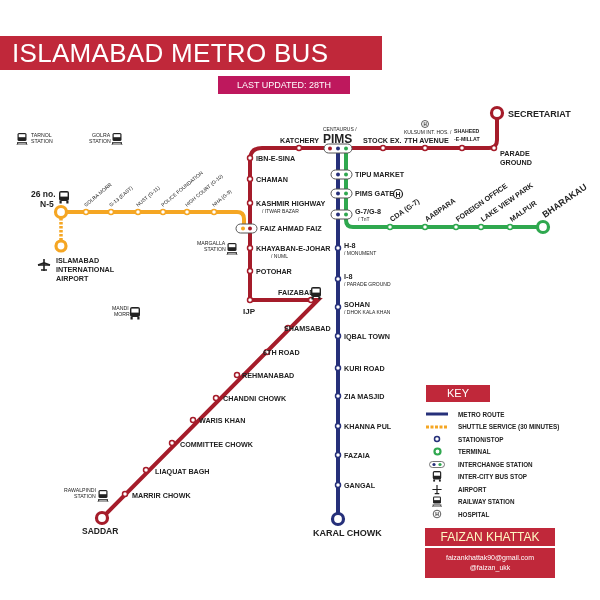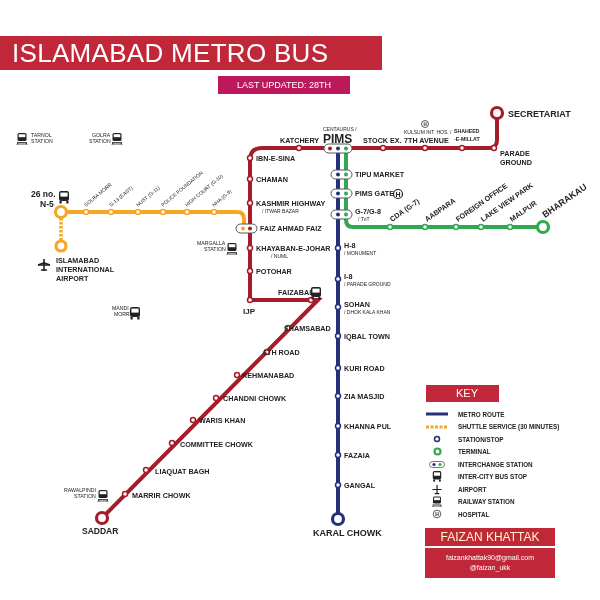--- a/index.html
+++ b/index.html
@@ -5,21 +5,21 @@
   html, body { margin:0; padding:0; background:#ffffff; }
   body { width:600px; height:600px; position:relative; overflow:hidden; font-family:"Liberation Sans", "DejaVu Sans", sans-serif; }
   .title-banner { position:absolute; left:0; top:36px; width:382px; height:34px; background:#c0283a; color:#fff; font-size:26px; line-height:34px; padding-left:12px; box-sizing:border-box; letter-spacing:0.3px; }
   .updated-banner { position:absolute; left:218px; top:76px; width:132px; height:18px; background:#be185d; color:#fff; font-size:9px; line-height:18px; text-align:center; }
   svg.map { position:absolute; left:0; top:0; }
   svg text { font-family:"Liberation Sans", "DejaVu Sans", sans-serif; fill:#222; }
   .lbl { font-size:7.2px; font-weight:bold; }
   .sub { font-size:5px; font-weight:normal; }
   .small { font-size:5.2px; }
   .big { font-size:9px; font-weight:bold; }
-  .key-header { position:absolute; left:426px; top:385px; width:64px; height:17px; background:#c0283a; color:#fff; font-size:11px; line-height:17px; text-align:center;padding-left:9px; }
+  .key-header { position:absolute; left:426px; top:385px; width:64px; height:17px; background:#c0283a; color:#fff; font-size:11px; line-height:17px; text-align:center; }
   .key-list { position:absolute; left:424px; top:408px; width:170px; }
   .key-row { display:flex; align-items:center; height:12.5px; font-size:6.3px; font-weight:bold; color:#222; }
   .key-sym { width:26px; display:flex; justify-content:center; align-items:center; margin-right:8px; }
   .author-box { position:absolute; left:425px; top:528px; width:130px; height:18px; background:#c0283a; color:#fef9c3; font-size:12px; line-height:18px; text-align:center; }
   .contact-box { position:absolute; left:425px; top:548px; width:130px; height:30px; background:#c0283a; color:#fff; font-size:7px; line-height:10px; text-align:center; padding-top:5px; box-sizing:border-box; }
 </style>
 </head>
 <body>
 
 <div class="title-banner">ISLAMABAD METRO BUS MAP</div>

